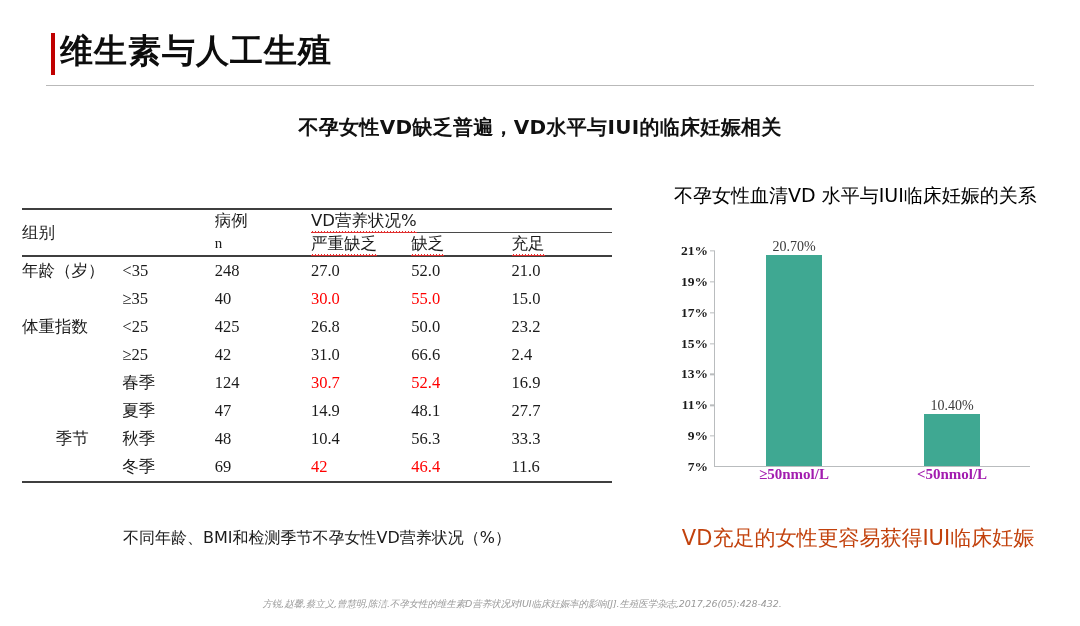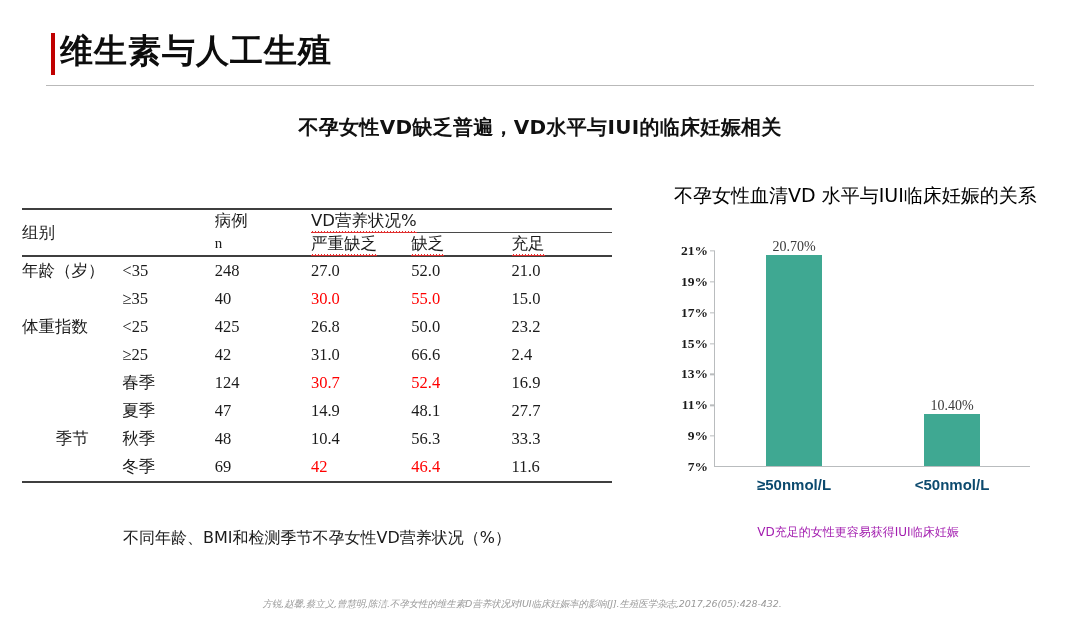--- a/index.html
+++ b/index.html
@@ -179,36 +179,36 @@
     transform: translate(-50%, -100%);
     font-family: "Liberation Serif", "DejaVu Serif", serif;
     font-size: 14px;
     color: #3a3a3a;
     white-space: nowrap;
     padding-bottom: 1px;
   }
   .xtick {
     position: absolute;
     top: 100%;
-    margin-top: 10px;
+    margin-top: 0;
     transform: translateX(-50%);
-    font-family: Liberation Sans, sans-serif;
+    font-family: Liberation Serif, serif;
     font-size: 15px;
     font-weight: bold;
-    color: #0c4a6e;
+    color: #a21caf;
     white-space: nowrap;
   }
   #chart-caption {
     position: absolute;
     left: 668px; top: 524px;
     width: 380px;
     text-align: center;
     font-family: "DejaVu Sans", "Liberation Sans", sans-serif;
-    font-size: 12px;
-    color: #a21caf;
+    font-size: 21px;
+    color: #c2410c;
     white-space: nowrap;
   }
 
   
   #footer-citation {
     position: absolute;
     left: 0; top: 598px;
     width: 1044px;
     text-align: center;
     font-family: "DejaVu Sans", "Liberation Sans", sans-serif;

